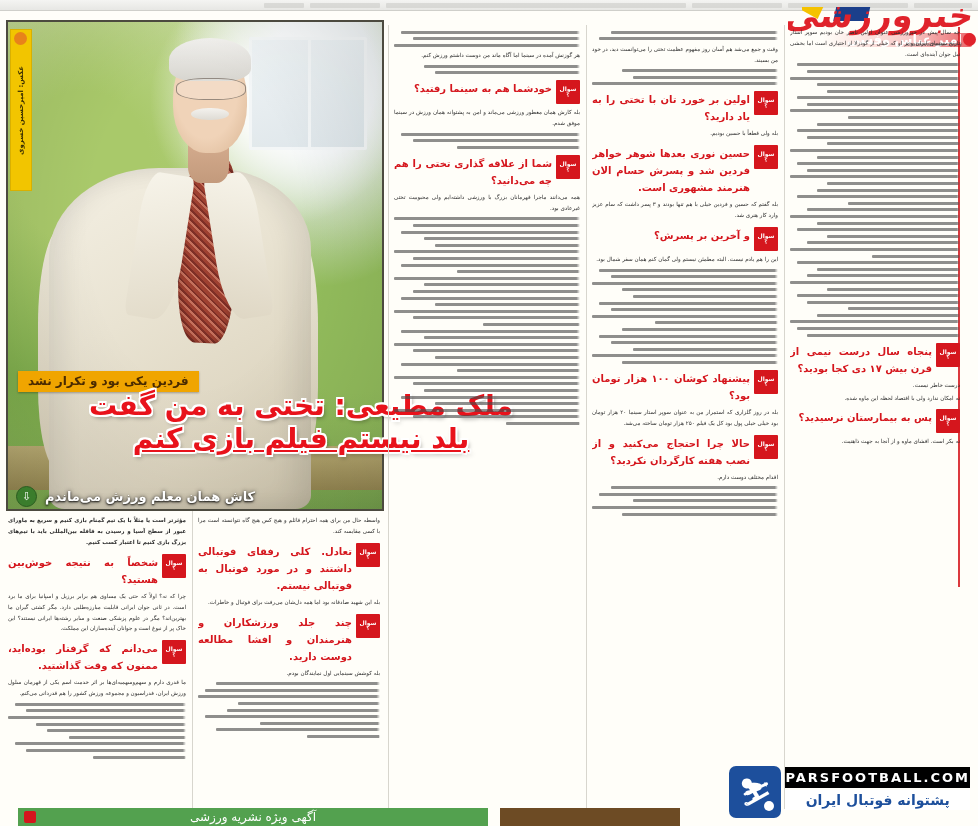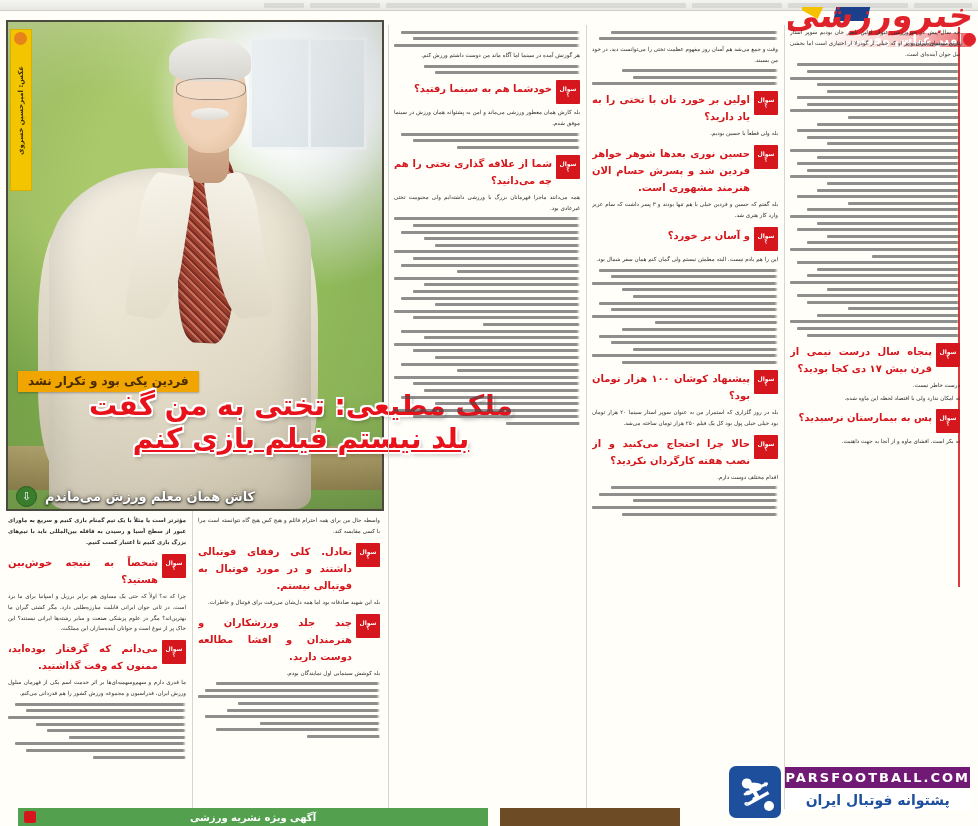--- a/index.html
+++ b/index.html
@@ -246,21 +246,21 @@
 
   
   .logo{
     position:absolute;right:4px;bottom:6px;width:198px;height:56px;
     display:flex;align-items:stretch;
   }
   .logo-left{
     flex:1 1 auto;display:flex;flex-direction:column;gap:2px;padding:3px 4px;box-sizing:border-box;
   }
   .logo-url{
-    background:#701a75;color:#ffffff;font-weight:bold;font-size:13px;
+    background:#000000;color:#ffffff;font-weight:bold;font-size:13px;
     letter-spacing:2px;text-align:center;padding:3px 0;direction:ltr;
   }
   .logo-fa{
     background:#ffffff;color:#1d4f9c;font-weight:bold;font-size:14px;
     text-align:center;padding:2px 0;direction:rtl;
   }
   .logo-badge{
     flex:0 0 52px;background:#1d4f9c;border-radius:7px;margin:2px 0;
     display:flex;align-items:center;justify-content:center;position:relative;
   }
@@ -268,21 +268,21 @@
   .logo-badge .ball{
     position:absolute;right:7px;bottom:7px;width:10px;height:10px;border-radius:50%;
     background:#ffffff;
   }
 
   
   .green-bar{
     position:absolute;left:18px;bottom:0;width:470px;height:18px;background:#53a14f;
     display:flex;align-items:center;justify-content:center;
   }
-  .green-bar span{color:#fff;font-size:10px;font-weight:bold;direction:rtl;}
+  .green-bar span{color:#fff;font-size:12px;font-weight:normal;direction:rtl;}
   .green-bar .tick{
     position:absolute;left:6px;top:3px;width:12px;height:12px;background:#d5161d;border-radius:2px;
   }
   .brown-bar{
     position:absolute;left:500px;bottom:0;width:180px;height:18px;background:#6d4b24;
   }
 </style>
 </head>
 <body>
 
@@ -465,21 +465,21 @@
         <div class="qtext">اولین بر خورد تان با تختی را به یاد دارید؟</div>
       </div>
       <p>بله ولی قطعاً با حسین بودیم.</p>
       <div class="qa">
         <div class="qmark">سوال<i>؟</i></div>
         <div class="qtext">حسین نوری بعدها شوهر خواهر فردین شد و پسرش حسام الان هنرمند مشهوری است.</div>
       </div>
       <p>بله گفتم که حسین و فردین خیلی با هم تنها بودند و ۳ پسر داشت که سام عزیز وارد کار هنری شد.</p>
       <div class="qa">
         <div class="qmark">سوال<i>؟</i></div>
-        <div class="qtext">و آسان بر خورد؟</div>
+        <div class="qtext">و آخرین بر پسرش؟</div>
       </div>
       <p>این را هم یادم نیست. البته مطمئن نیستم ولی گمان کنم همان سفر شمال بود.</p>
       <div class="tl s96"></div>
         <div class="tl s90"></div>
         <div class="tl s100"></div>
       <div class="tl s84"></div>
         <div class="tl s78"></div>
         <div class="tl s96"></div>
       <div class="tl s90"></div>
         <div class="tl s100"></div>

